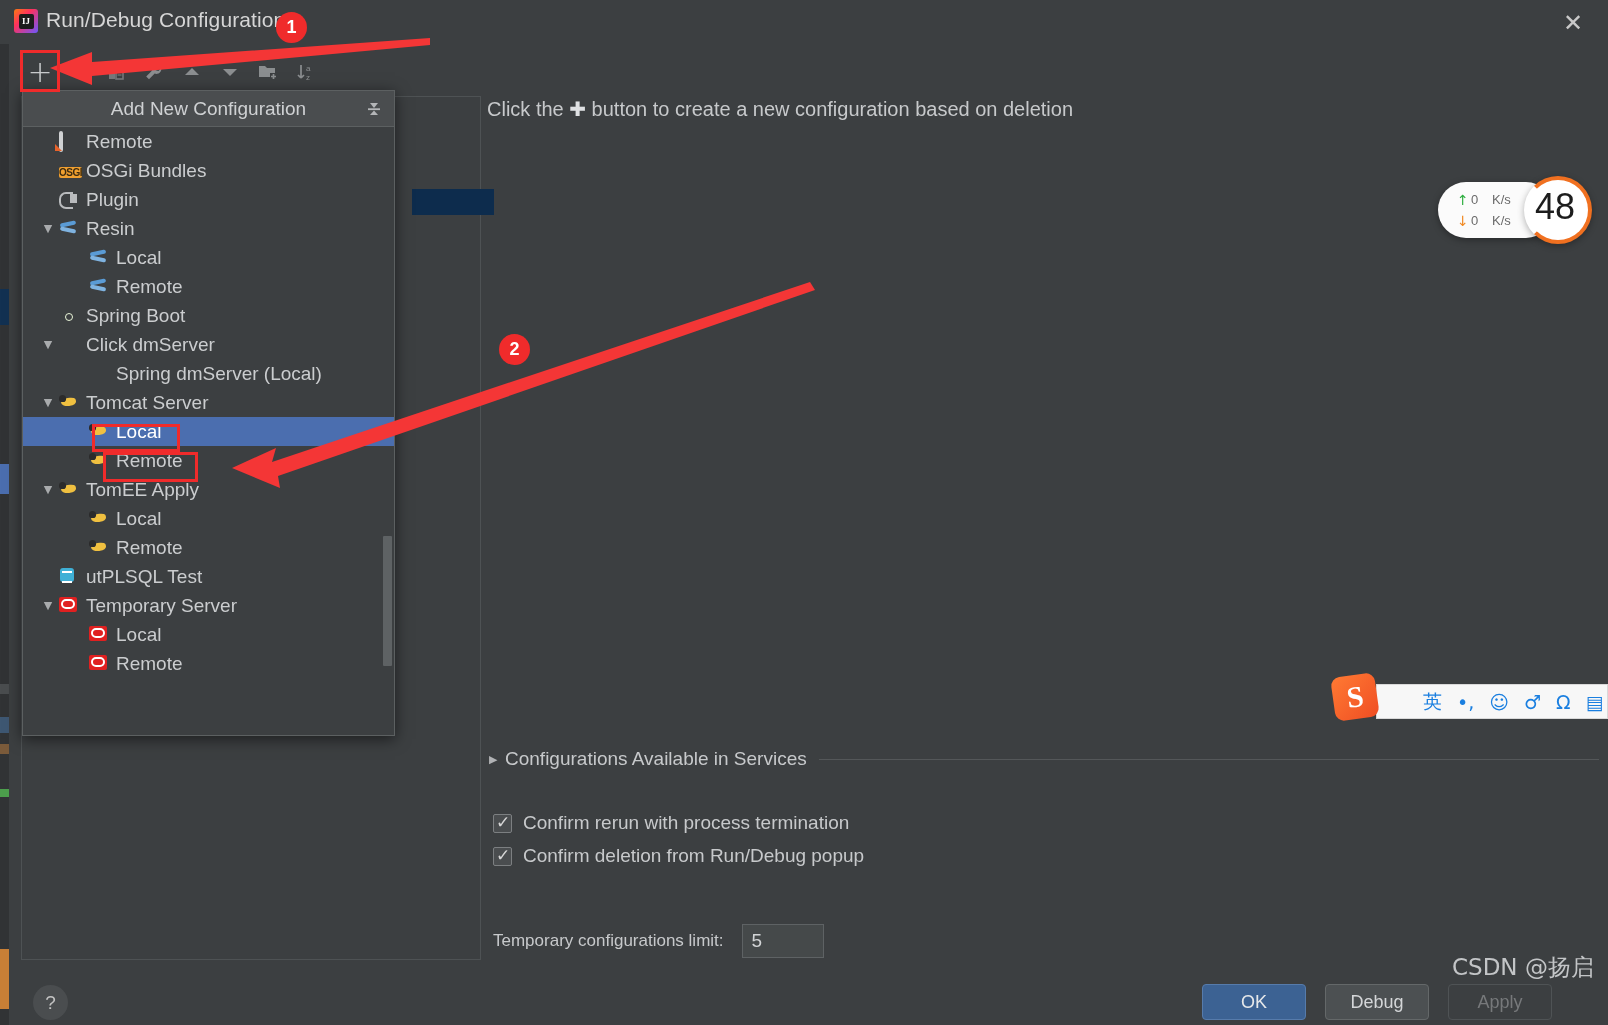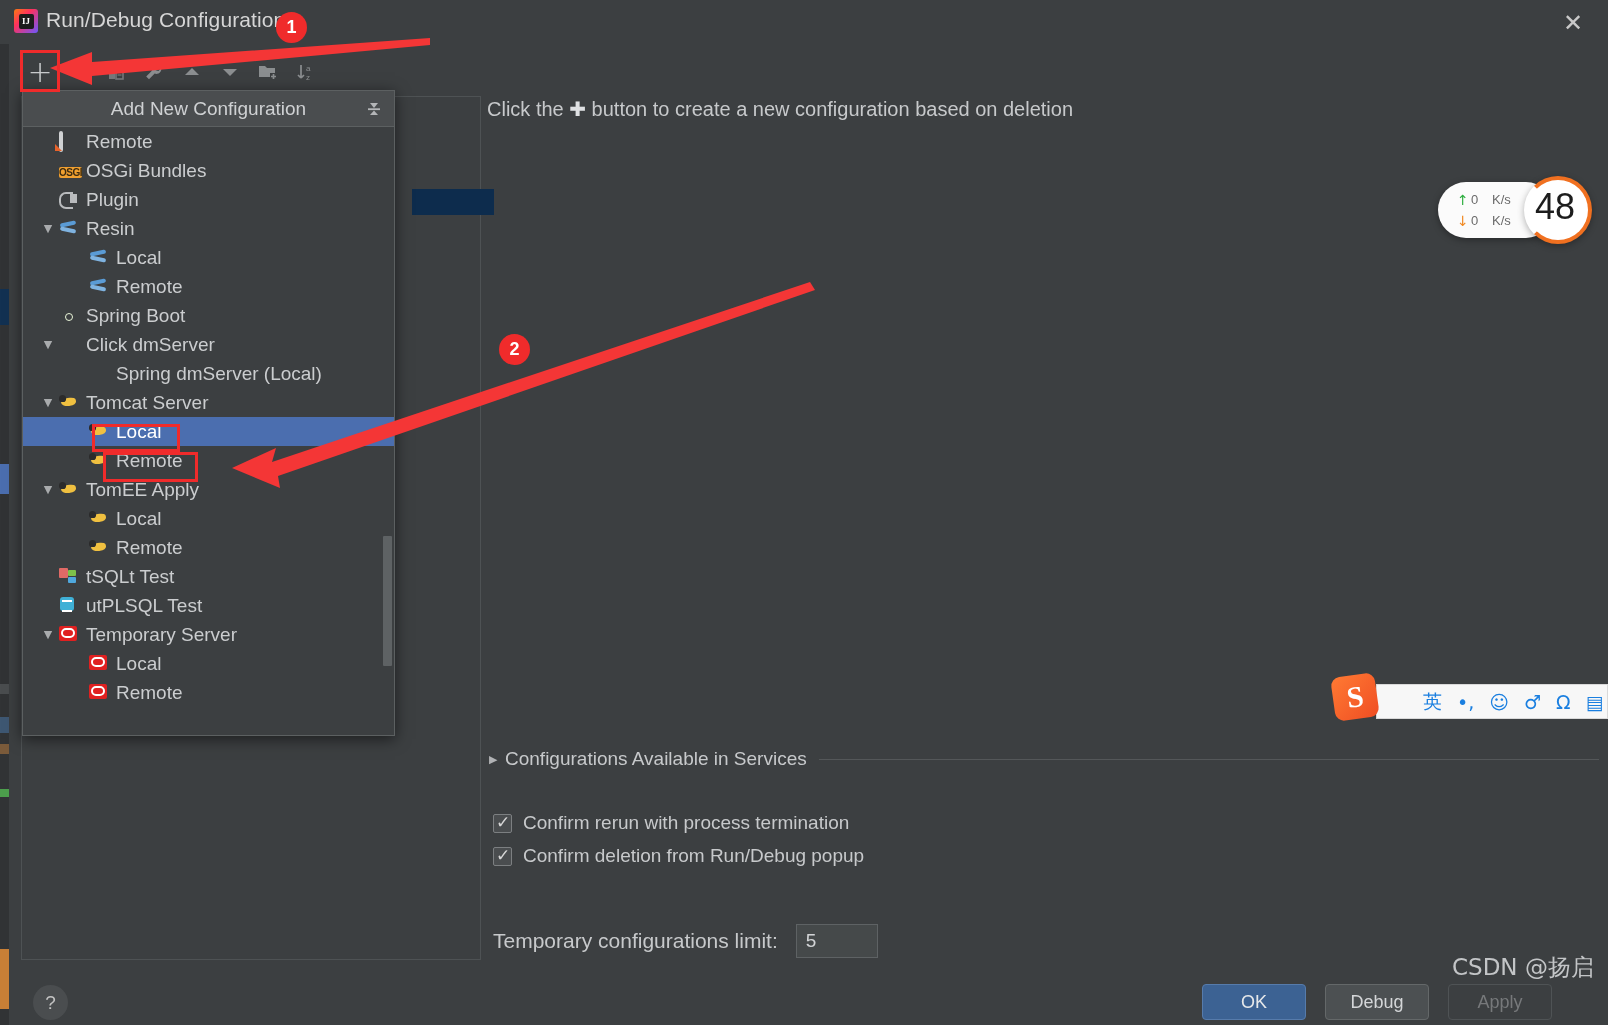--- a/index.html
+++ b/index.html
@@ -130,21 +130,21 @@
     position: relative; margin-right: 11px; border-radius: 2px;
   }
   .chkbox::after {
     content: "\2713"; position: absolute; left: 2px; top: -3px;
     font-size: 17px; color: #d6d6d6;
     font-family: "DejaVu Sans", sans-serif;
   }
   .chk-label { font-size: 19px; color: #c7c9cb; white-space: nowrap; }
 
   .temp-row { position: absolute; left: 484px; top: 880px; display: flex; align-items: center; }
-  .temp-label { font-size: 21px; color: #c7c9cb; margin-right: 18px; }
+  .temp-label { font-size: 17px; color: #c7c9cb; margin-right: 18px; }
   .temp-input {
     width: 82px; height: 34px; background: #45494a; border: 1px solid #5e6264;
     color: #d2d4d6; font-size: 19px; padding: 0 9px; line-height: 32px;
     font-family: "Liberation Sans", sans-serif;
   }
 
   
   .btn {
     position: absolute; height: 36px; border-radius: 4px;
     font-size: 18px; text-align: center; line-height: 34px;
@@ -494,25 +494,20 @@
           <span class="ico"><span class="ic-tomcat"></span></span>
           <span class="lbl">Local</span>
         </div>
         <div class="li">
           <span class="tri" style="margin-left: 44px;"></span>
           <span class="ico"><span class="ic-tomcat"></span></span>
           <span class="lbl">Remote</span>
         </div>
         <div class="li">
           <span class="tri" style="margin-left: 14px;"></span>
-          <span class="ico"><span class="ic-tsqlt"></span></span>
-          <span class="lbl">tSQLt Test</span>
-        </div>
-        <div class="li">
-          <span class="tri" style="margin-left: 14px;"></span>
           <span class="ico"><span class="ic-utplsql"></span></span>
           <span class="lbl">utPLSQL Test</span>
         </div>
         <div class="li">
           <span class="tri" style="margin-left: 14px;">▼</span>
           <span class="ico">
             <span class="ic-weblogic"></span>
           </span>
           <span class="lbl">Temporary Server</span>
         </div>

